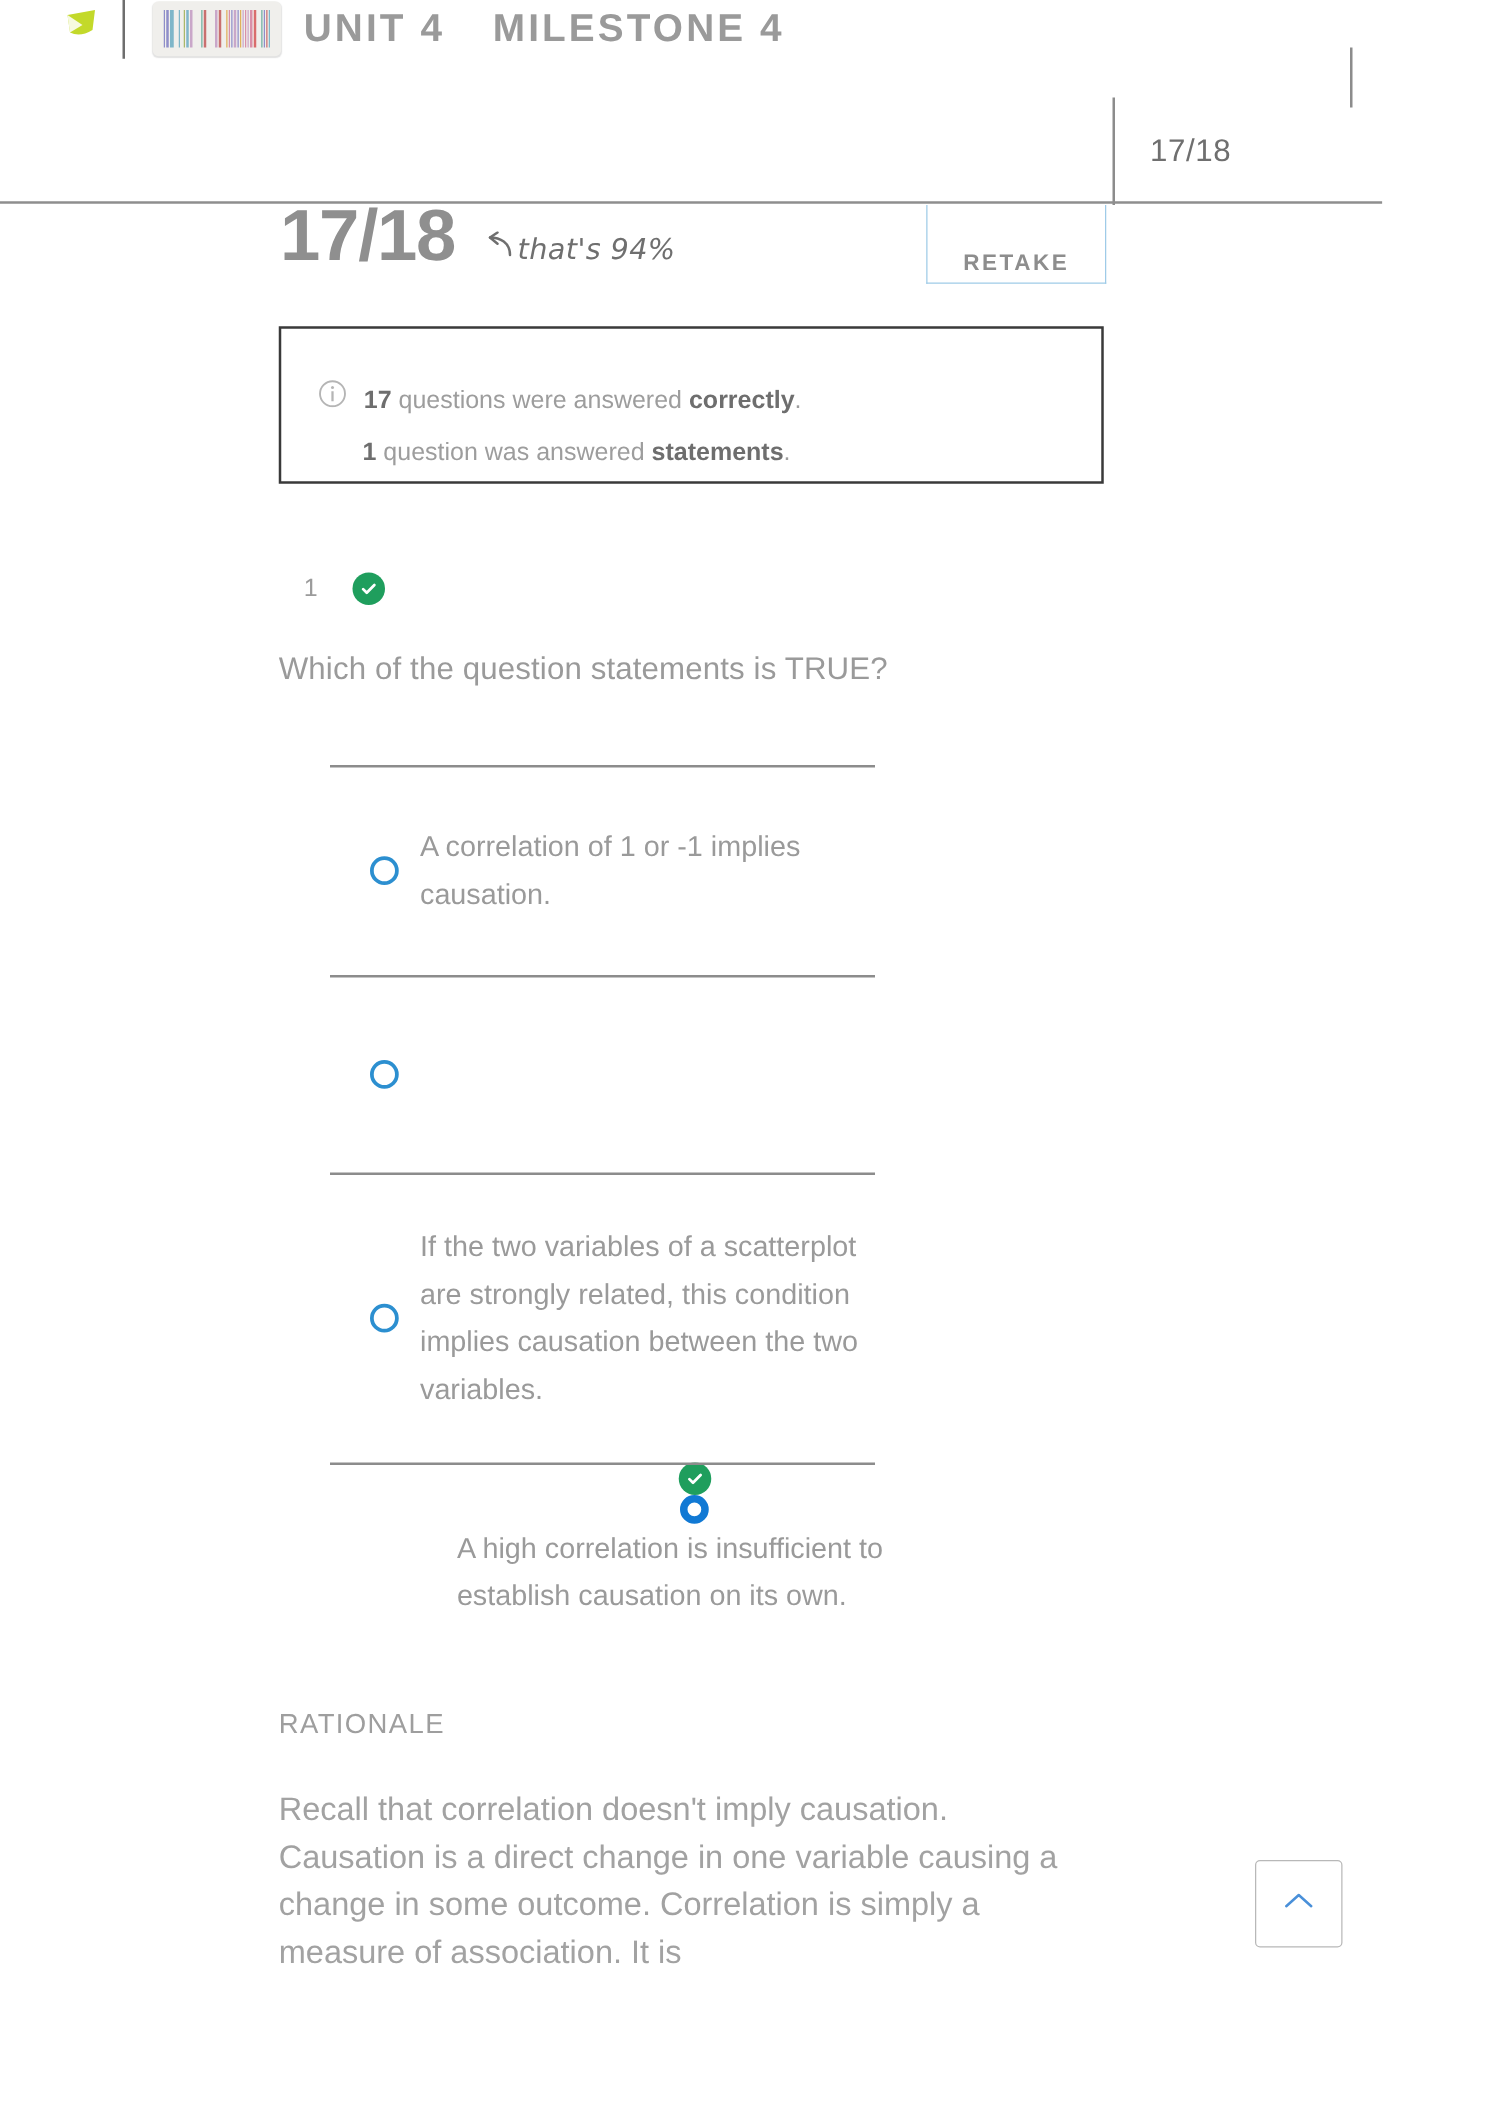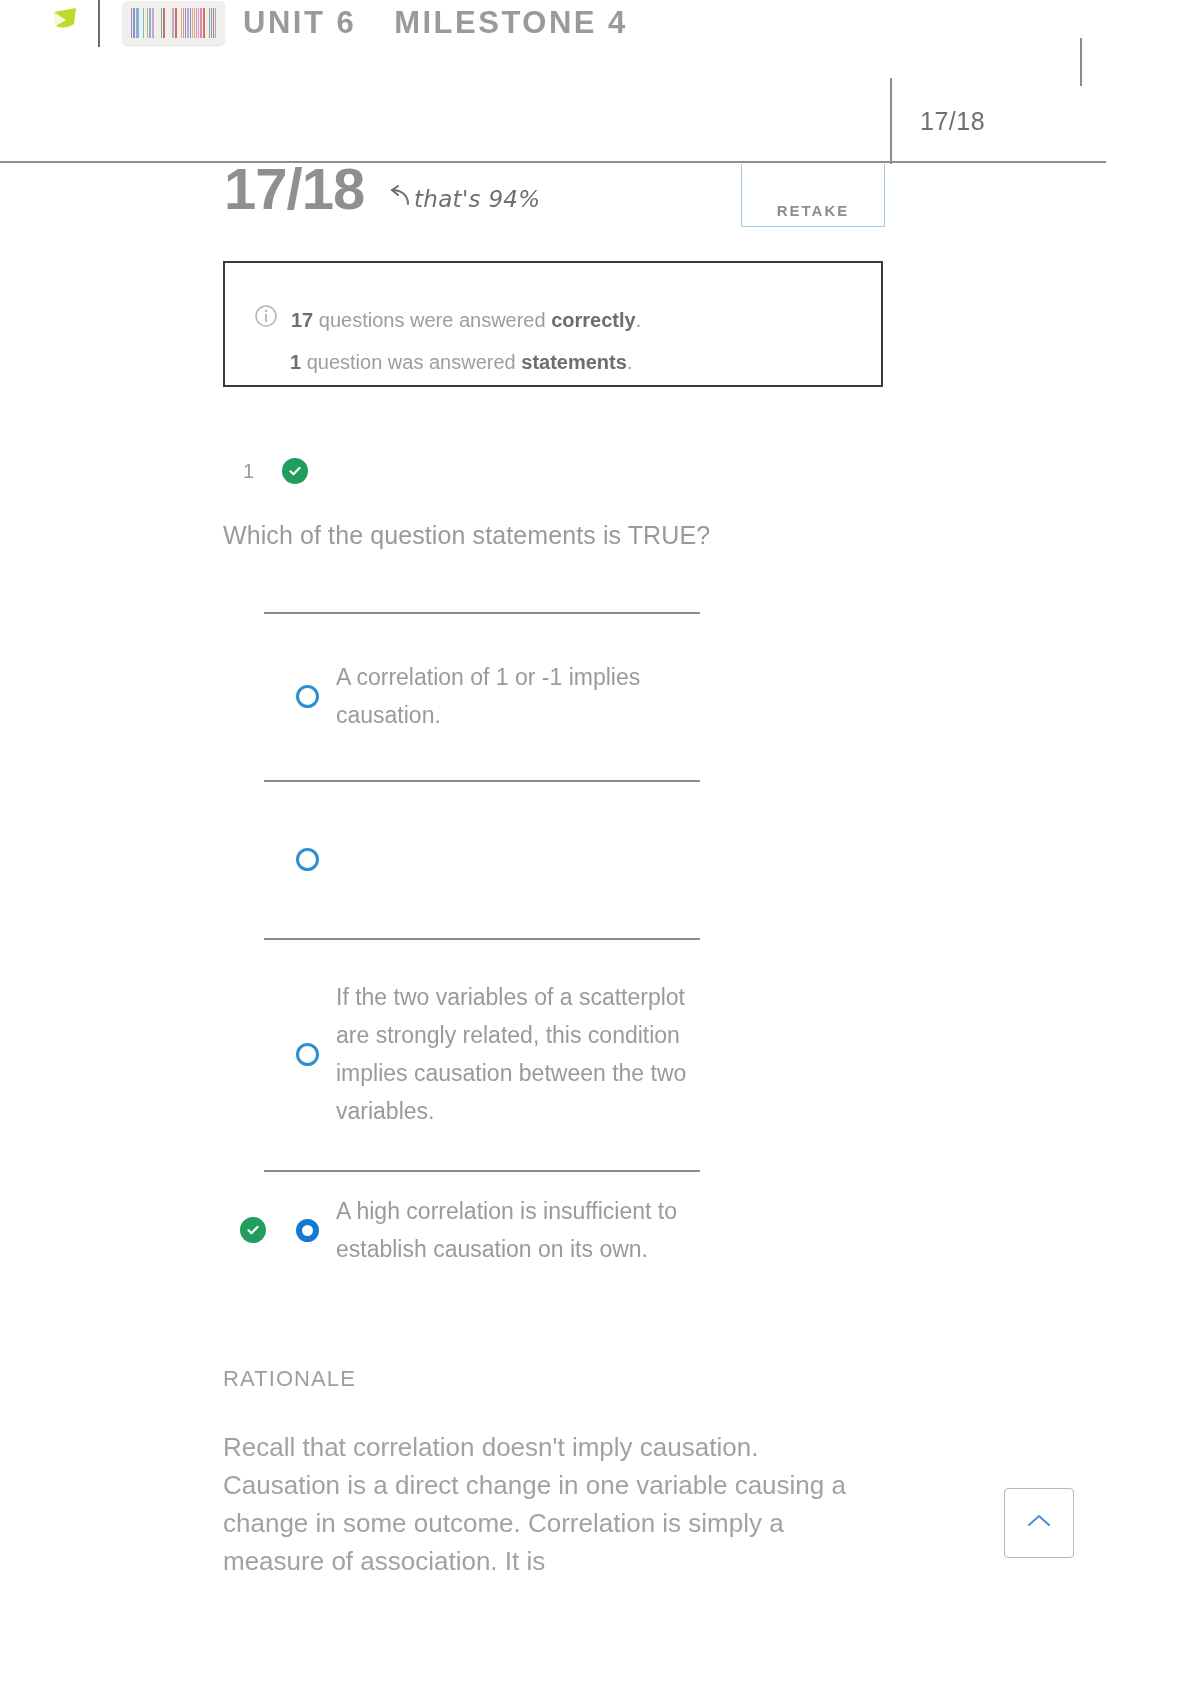--- a/index.html
+++ b/index.html
@@ -153,21 +153,21 @@
     height: 62px;
     border: 1px solid #9fcbe8;
     background: #fff;
     border-top: none;
     display: flex;
     align-items: center;
     justify-content: center;
     cursor: pointer;
   }
   .retake-label {
-    font-size: 15px;
+    font-size: 18px;
     font-weight: 700;
     letter-spacing: 2px;
     color: #8d8d8d;
     margin-top: 30px;
   }
 
   
   .info-box {
     position: absolute;
     left: 223px; top: 261px;
@@ -278,21 +278,21 @@
   }
 
   
   .option.o1 { height: 168px; }
   .option.o2 { height: 158px; }
   .option.o3 { height: 232px; }
   .option.o4 { height: 120px; }
   .option.o1 .option-body { height: 168px; }
   .option.o2 .option-body { height: 158px; }
   .option.o3 .option-body { height: 232px; }
-  .option.o4 .option-body { height: 120px; }
+  .option.o4 .option-body { height: 120px; flex-direction: column; }
 
   
   .rationale-head {
     position: absolute;
     left: 223px; top: 1366px;
     font-size: 22px;
     letter-spacing: 1.1px;
     color: #9e9e9e;
   }
   .rationale-body {
@@ -372,21 +372,21 @@
             <i style="width: 2px; background: rgb(217, 143, 168); margin-right: 1px;"></i>
             <i style="width: 3px; background: rgb(217, 108, 108); margin-right: 1px;"></i>
             <i style="width: 2px; background: rgb(240, 239, 236); margin-right: 1px;"></i>
             <i style="width: 1px; background: rgb(111, 176, 160); margin-right: 1px;"></i>
             <i style="width: 2px; background: rgb(142, 142, 201); margin-right: 1px;"></i>
             <i style="width: 1px; background: rgb(201, 111, 111); margin-right: 1px;"></i>
             <i style="width: 1px; background: rgb(127, 182, 201); margin-right: 1px;"></i>
           </div>
       </div>
       <div class="appbar-title">
-        <span>UNIT 6</span><span class="sep"></span><span>MILESTONE 4</span>
+        <span>UNIT 4</span><span class="sep"></span><span>MILESTONE 4</span>
       </div>
     </div>
 
     <div class="appbar-right-rule"></div>
 
     <div class="progress-tab">
       <span class="progress-tab-label">17/18</span>
     </div>
 
     <div class="appbar-bottom-rule"></div>

